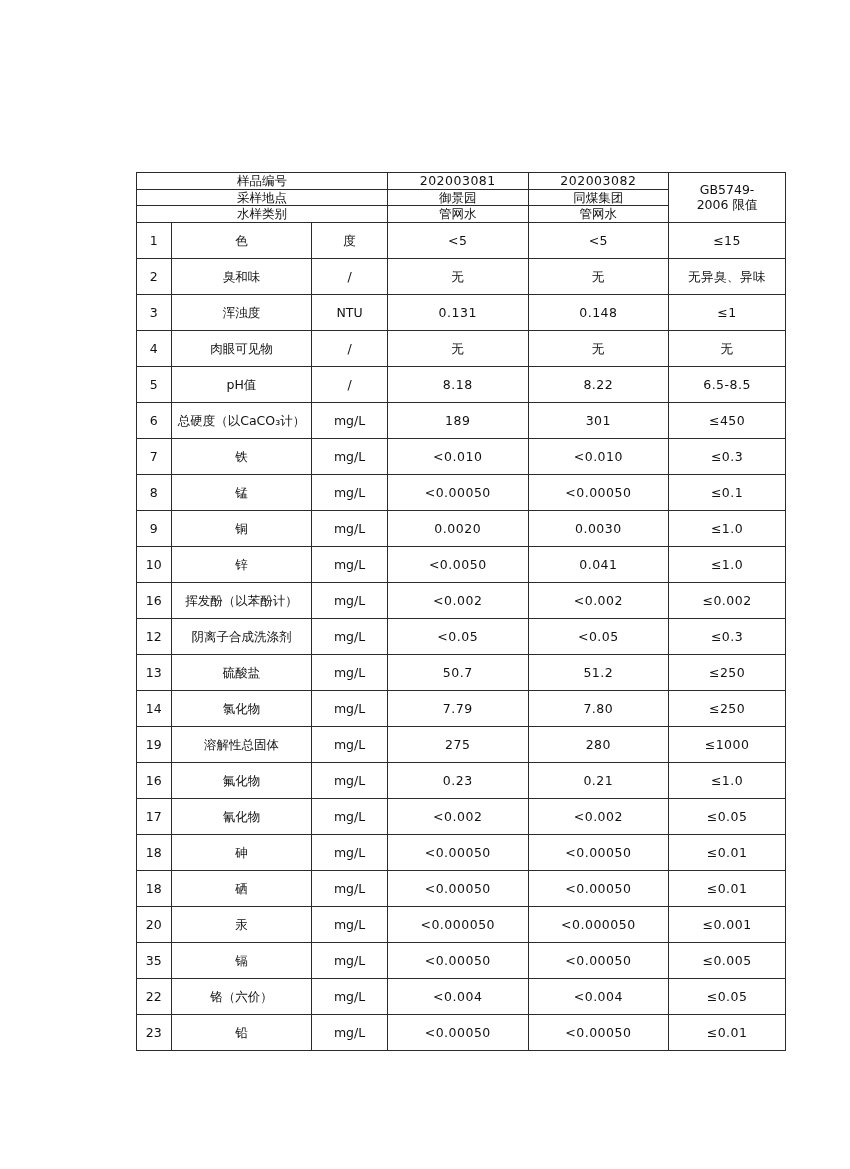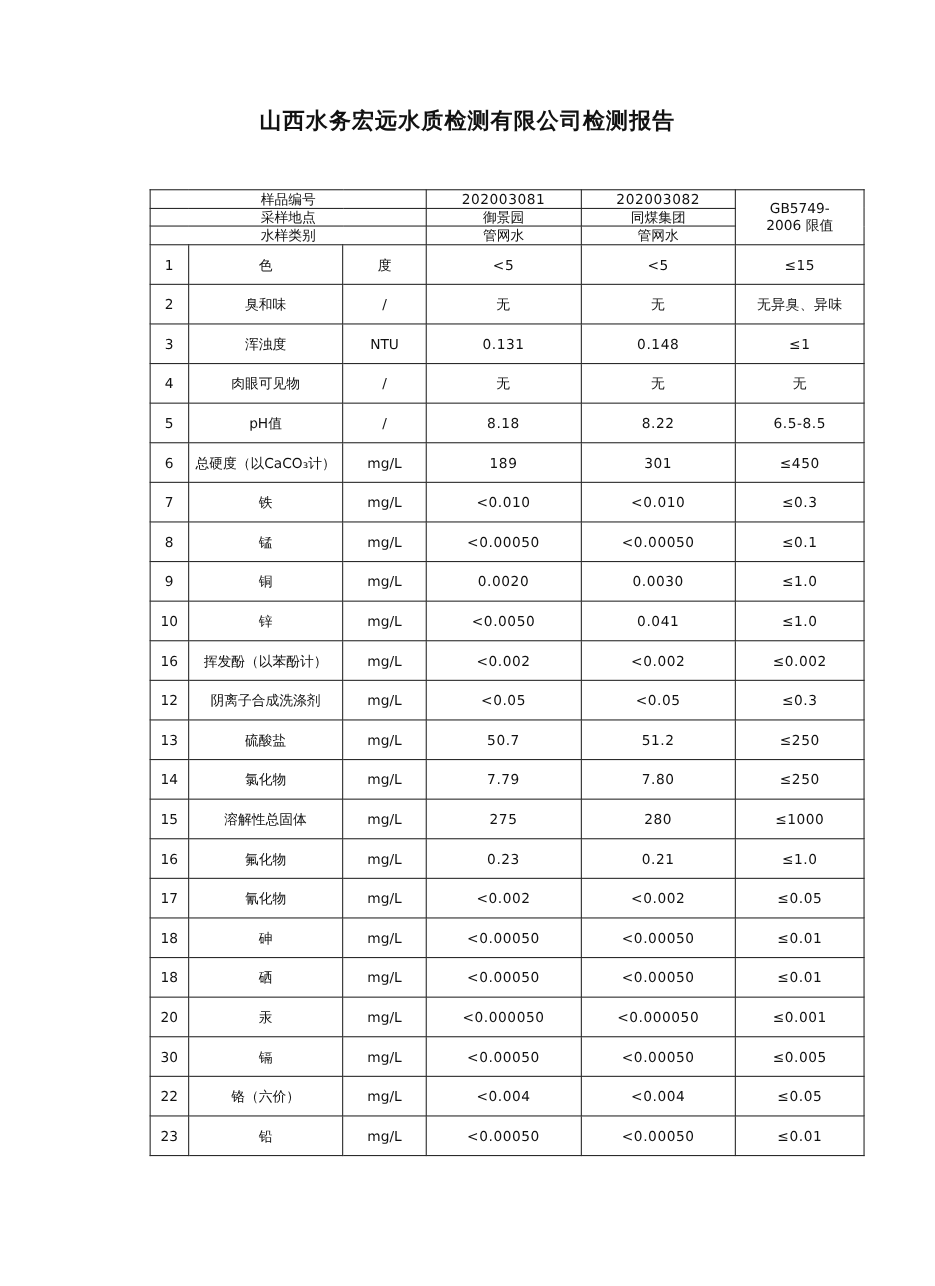--- a/index.html
+++ b/index.html
@@ -100,21 +100,20 @@
     letter-spacing: 0.5px;
   }
   .small-limit { font-size: 11px; }
   .wrap2 { line-height: 1.15; }
 </style>
 </head>
 <body>
 
 <div class="page">
 
-  <div class="report-title">山西水务宏远水质检测有限公司检测报告</div>
 
 
   <table class="main">
     <colgroup>
       <col class="c-idx">
         <col class="c-item">
         <col class="c-unit">
       <col class="c-s1">
         <col class="c-s2">
         <col class="c-lim">
@@ -246,21 +245,21 @@
       </tr>
       <tr>
         <td class="row-idx tall">14</td>
         <td class="item-name tall">氯化物</td>
         <td class="tall">mg/L</td>
         <td class="num tall">7.79</td>
         <td class="num tall">7.80</td>
         <td class="num tall">≤250</td>
       </tr>
       <tr>
-        <td class="row-idx tall">15</td>
+        <td class="row-idx tall">19</td>
         <td class="item-name tall">溶解性总固体</td>
         <td class="tall">mg/L</td>
         <td class="num tall">275</td>
         <td class="num tall">280</td>
         <td class="num tall">≤1000</td>
       </tr>
       <tr>
         <td class="row-idx tall">16</td>
         <td class="item-name tall">氟化物</td>
         <td class="tall">mg/L</td>
@@ -294,21 +293,21 @@
       </tr>
       <tr>
         <td class="row-idx tall">20</td>
         <td class="item-name tall">汞</td>
         <td class="tall">mg/L</td>
         <td class="num tall">&lt;0.000050</td>
         <td class="num tall">&lt;0.000050</td>
         <td class="num tall">≤0.001</td>
       </tr>
       <tr>
-        <td class="row-idx tall">30</td>
+        <td class="row-idx tall">35</td>
         <td class="item-name tall">镉</td>
         <td class="tall">mg/L</td>
         <td class="num tall">&lt;0.00050</td>
         <td class="num tall">&lt;0.00050</td>
         <td class="num tall">≤0.005</td>
       </tr>
       <tr>
         <td class="row-idx tall">22</td>
         <td class="item-name tall">铬（六价）</td>
         <td class="tall">mg/L</td>

